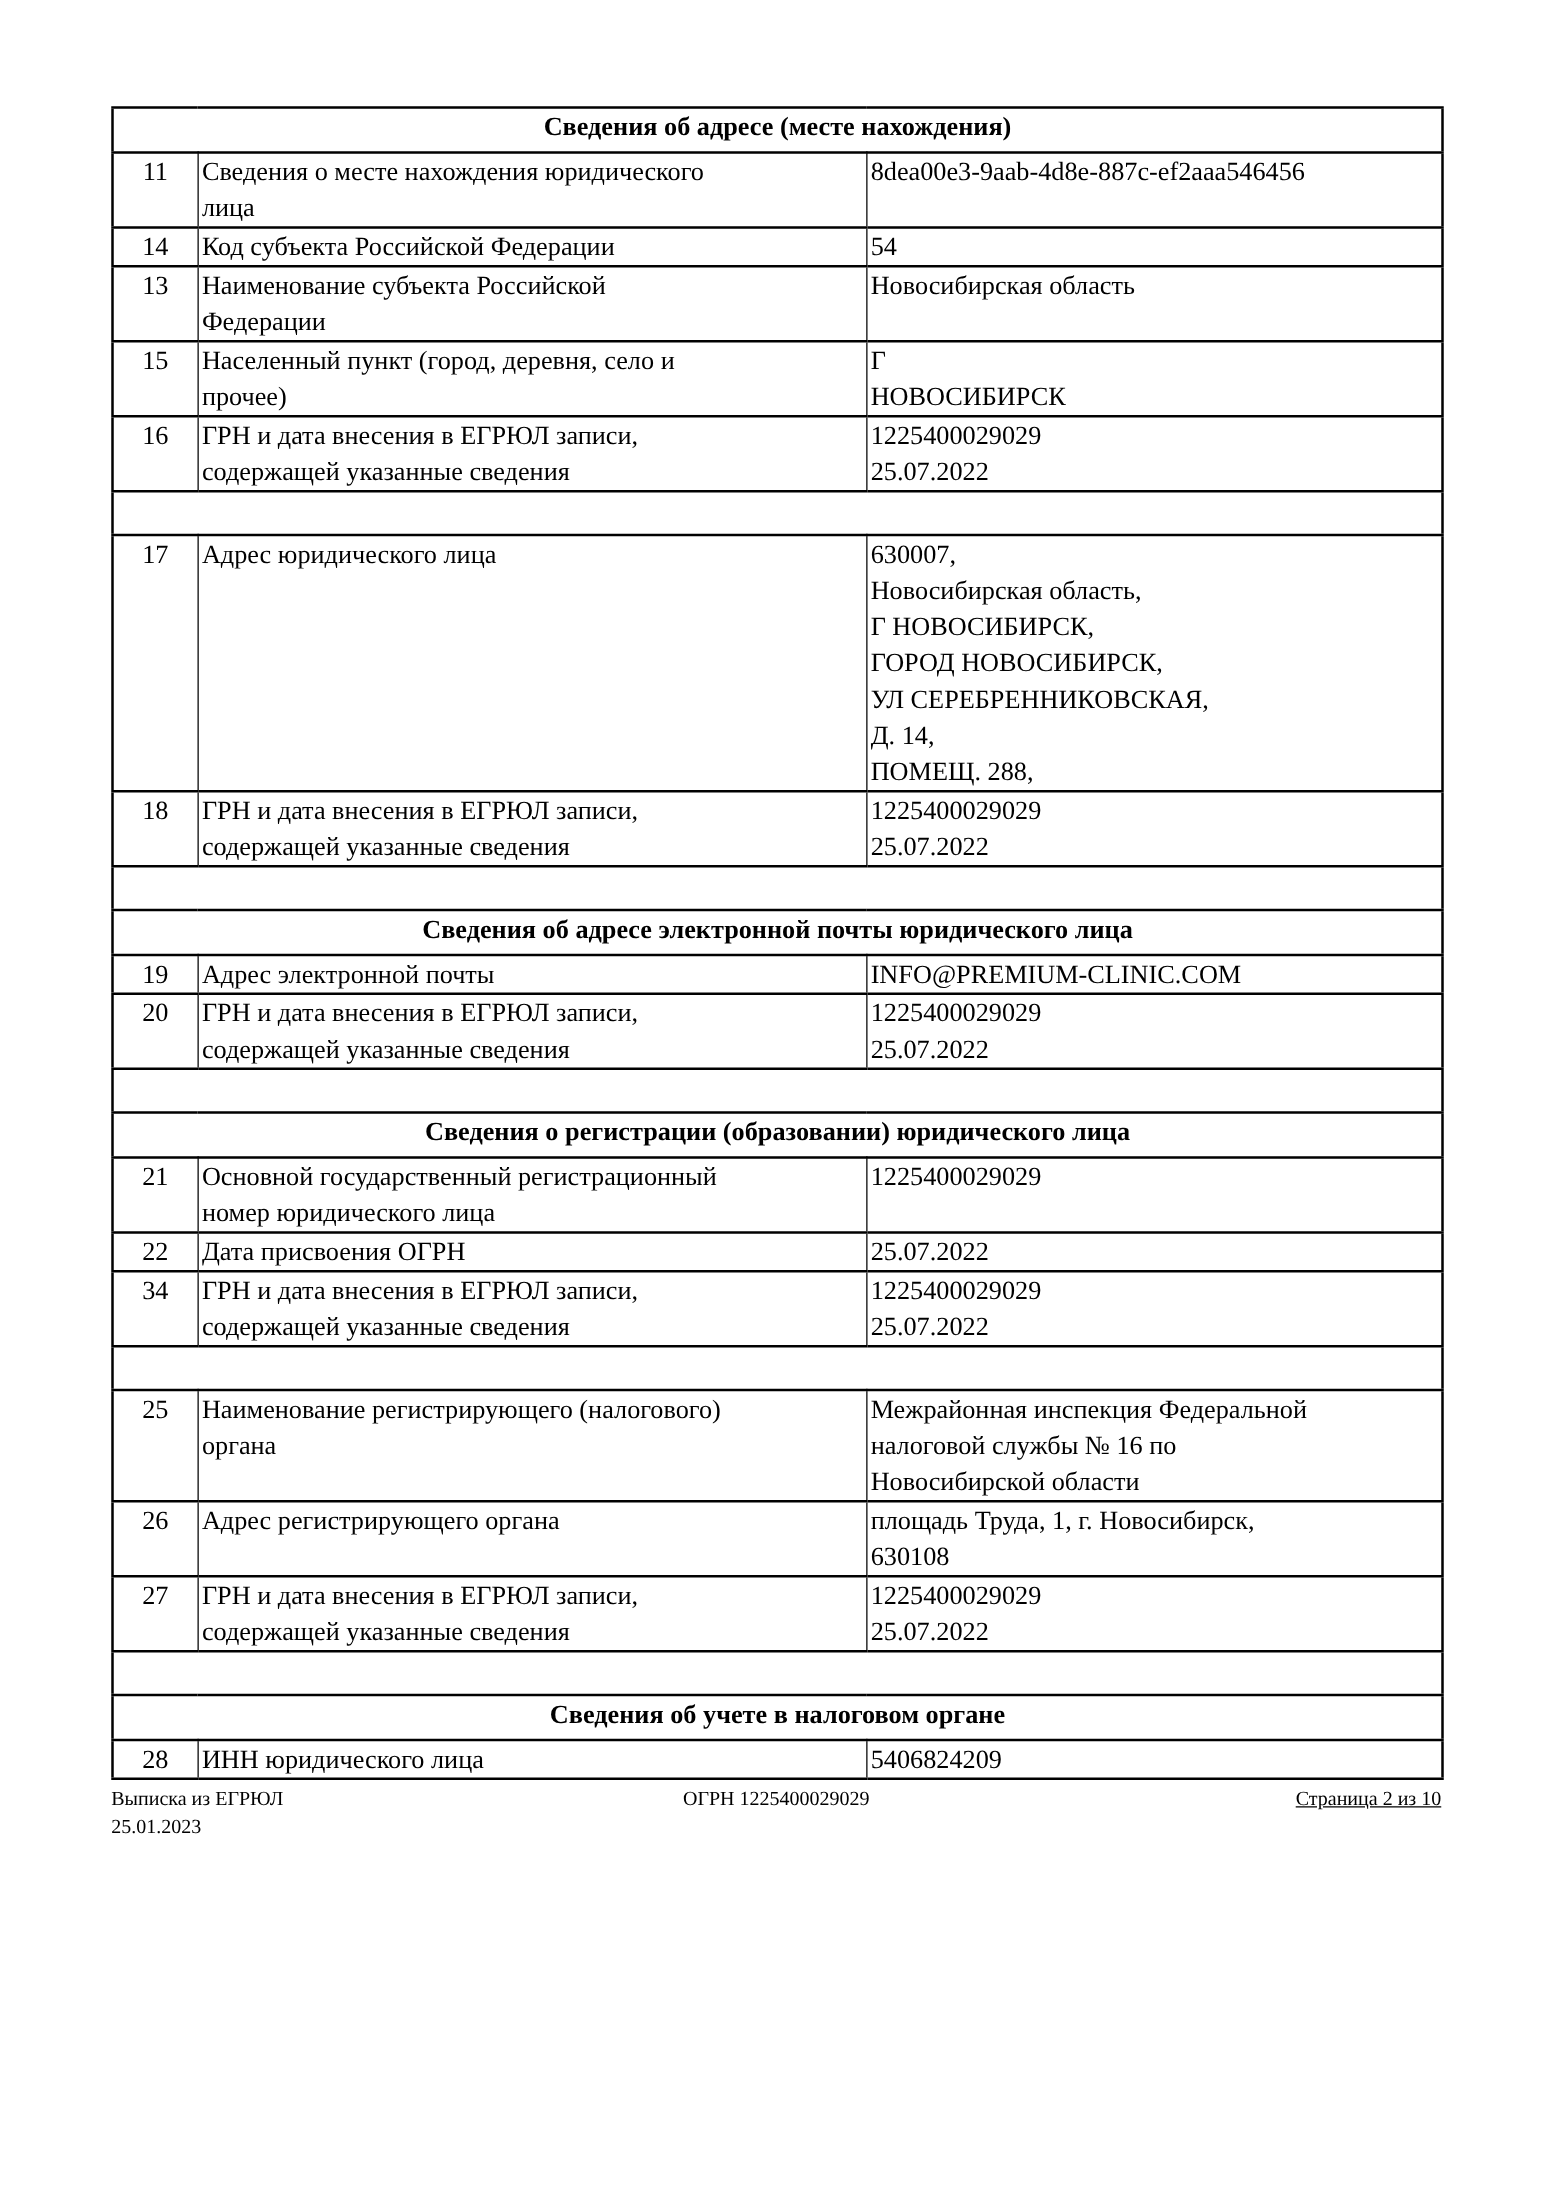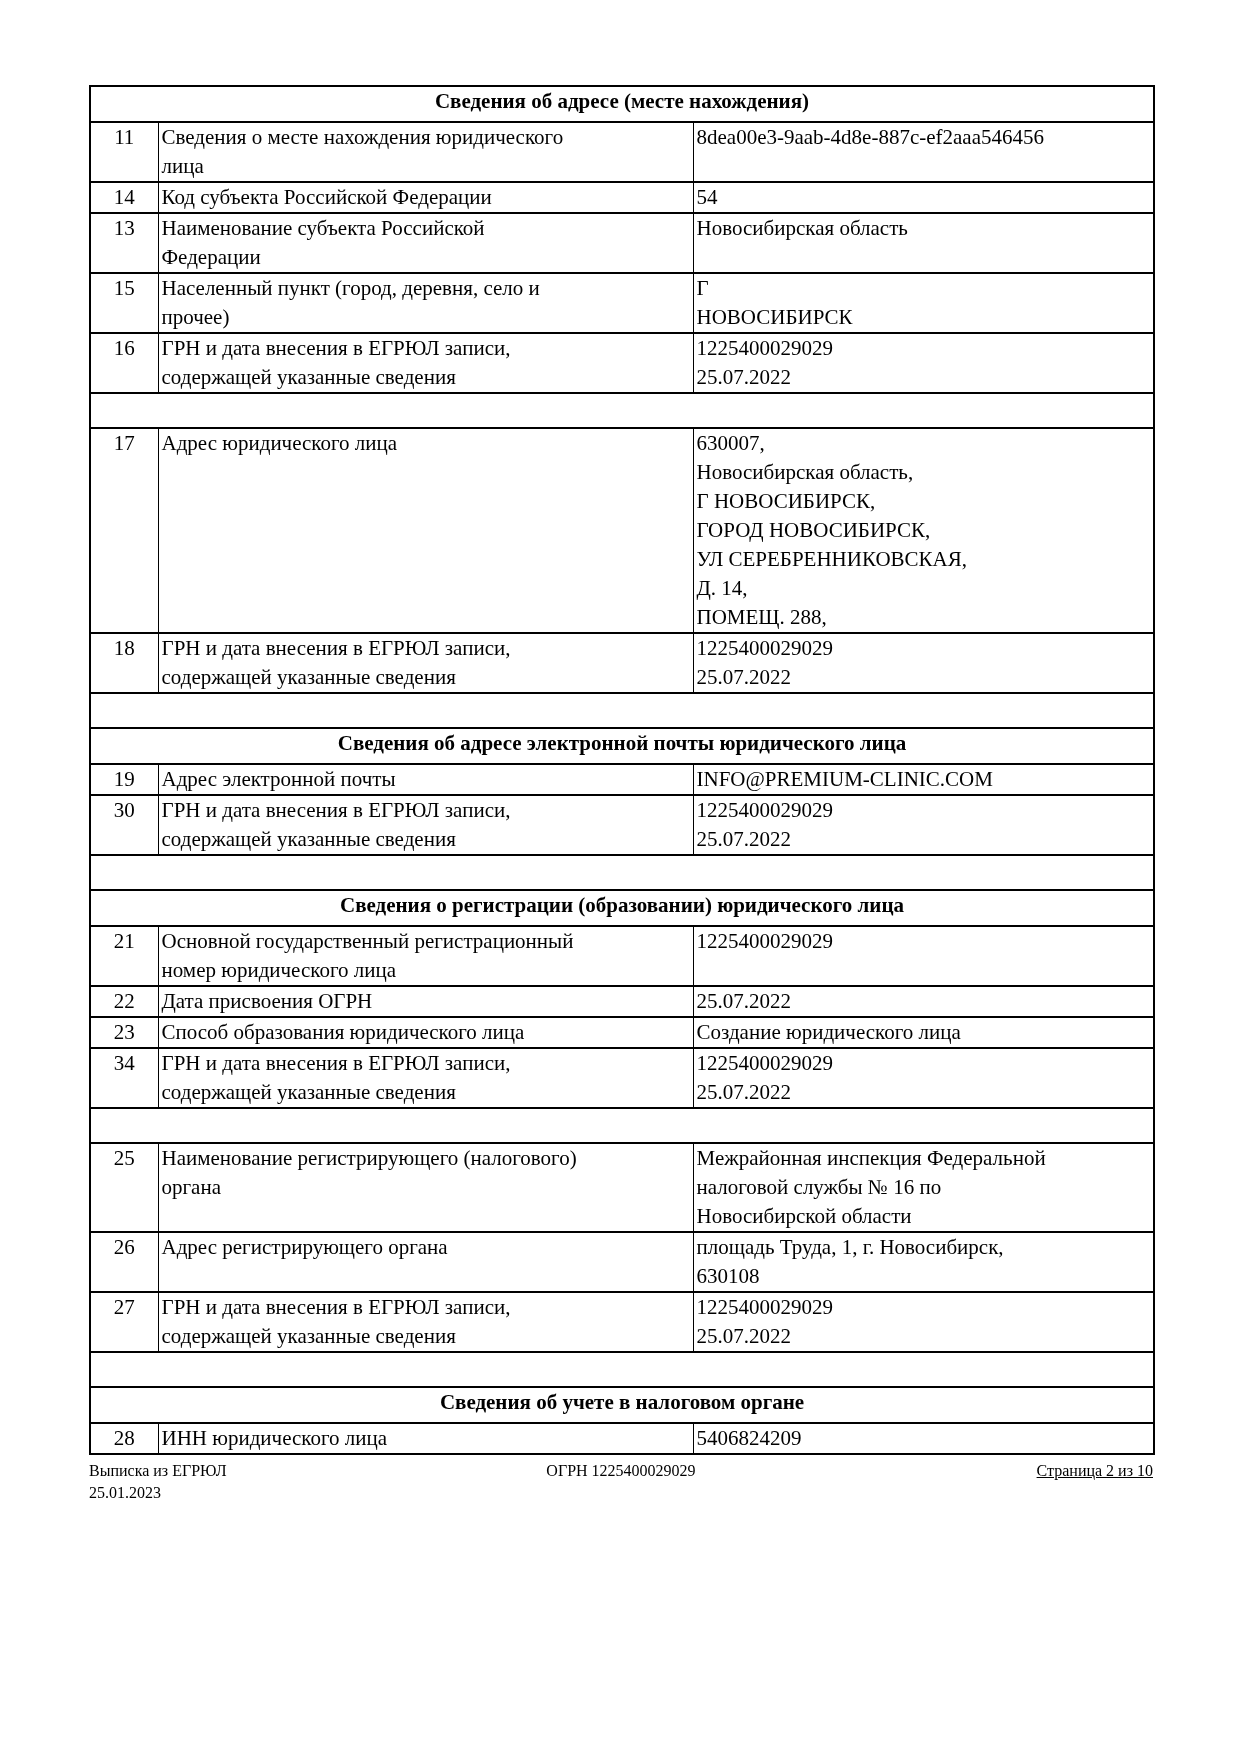--- a/index.html
+++ b/index.html
@@ -142,21 +142,21 @@
 
       <tr>
         <td colspan="3" class="section-title">Сведения об адресе электронной почты юридического лица</td>
       </tr>
       <tr>
         <td class="num">19</td>
         <td class="label">Адрес электронной почты</td>
         <td class="value">INFO@PREMIUM-CLINIC.COM</td>
       </tr>
       <tr>
-        <td class="num">30</td>
+        <td class="num">20</td>
         <td class="label">ГРН и дата внесения в ЕГРЮЛ записи,
 содержащей указанные сведения</td>
         <td class="value">1225400029029
 25.07.2022</td>
       </tr>
       <tr class="spacer">
         <td colspan="3"></td>
       </tr>
 
       <tr>
@@ -165,25 +165,20 @@
       <tr>
         <td class="num">21</td>
         <td class="label">Основной государственный регистрационный
 номер юридического лица</td>
         <td class="value">1225400029029</td>
       </tr>
       <tr>
         <td class="num">22</td>
         <td class="label">Дата присвоения ОГРН</td>
         <td class="value">25.07.2022</td>
-      </tr>
-      <tr>
-        <td class="num">23</td>
-        <td class="label">Способ образования юридического лица</td>
-        <td class="value">Создание юридического лица</td>
       </tr>
       <tr>
         <td class="num">34</td>
         <td class="label">ГРН и дата внесения в ЕГРЮЛ записи,
 содержащей указанные сведения</td>
         <td class="value">1225400029029
 25.07.2022</td>
       </tr>
       <tr class="spacer">
         <td colspan="3"></td>

